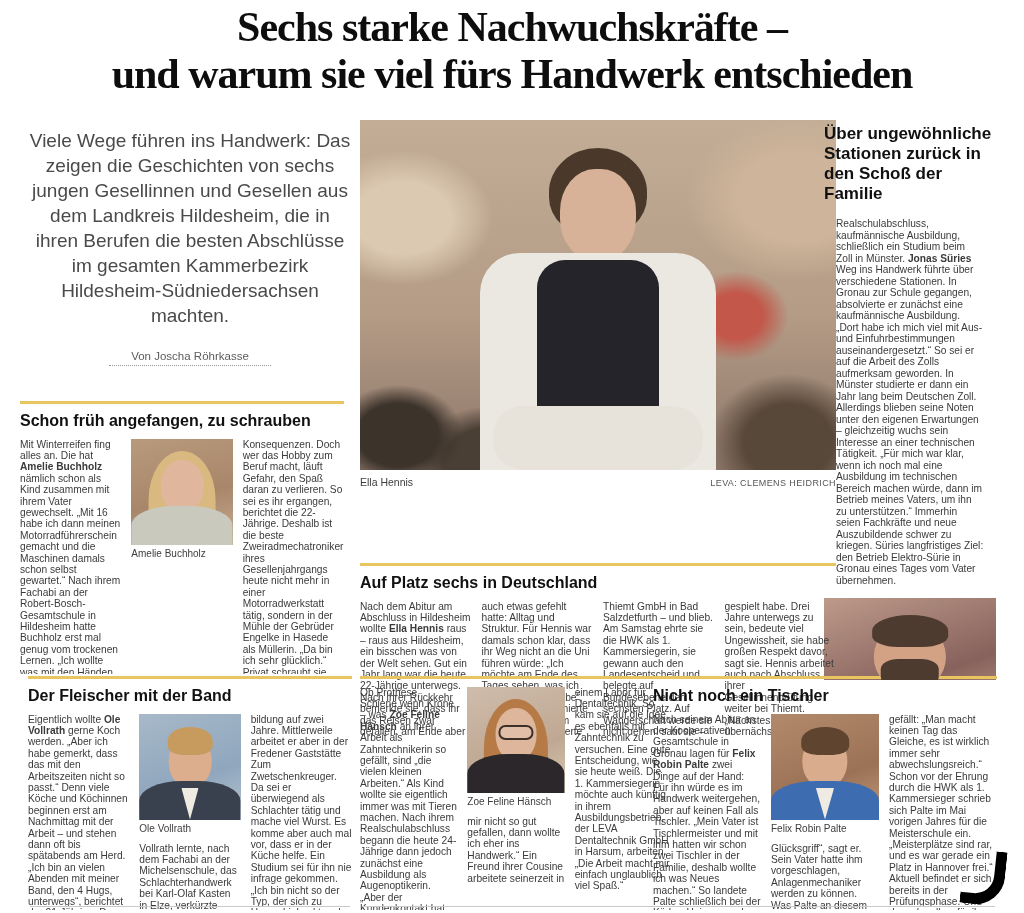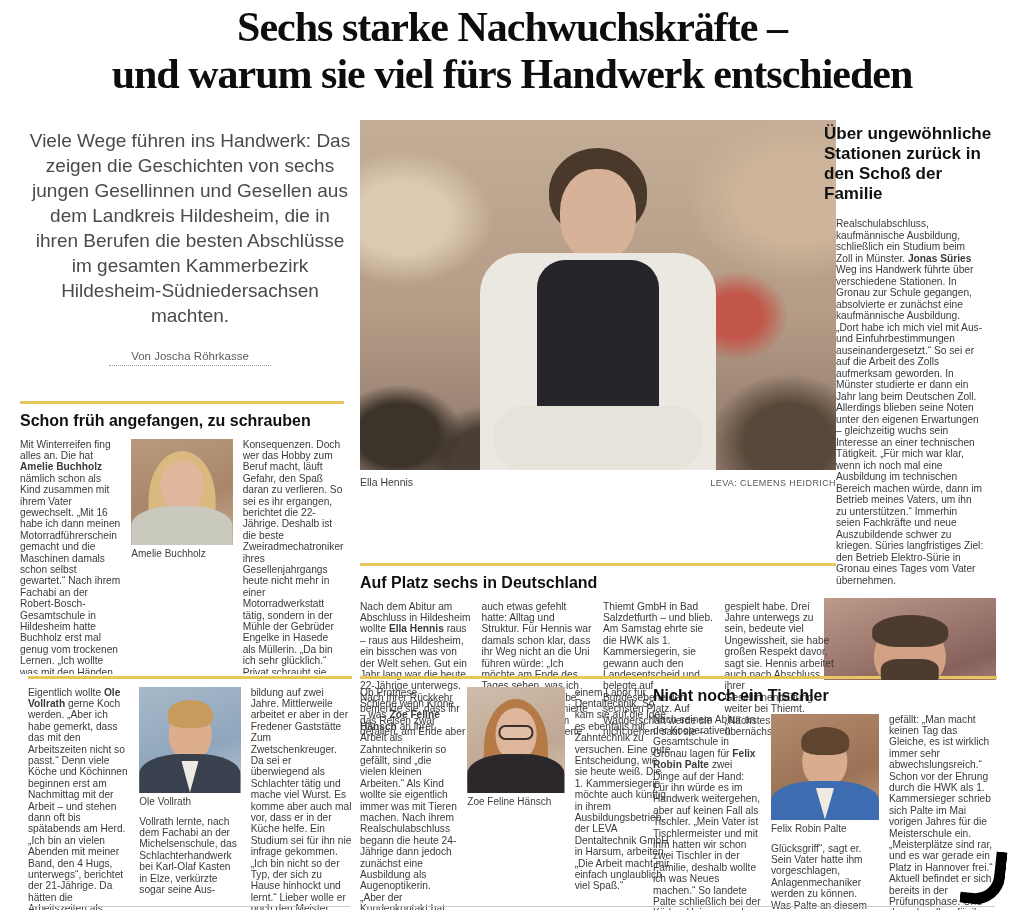--- a/index.html
+++ b/index.html
@@ -187,20 +187,21 @@
           <p>Thiemt GmbH in Bad Salzdetfurth – und blieb. Am Samstag ehrte sie die HWK als 1. Kammersiegerin, sie gewann auch den Landesentscheid und belegte auf Bundesebene den sechsten Platz. Auf Wanderschaft werde sie nicht gehen, sagt sie – auch wenn sie oft mit dem Gedanken</p>
         </div>
       <div class="col">
           <p>gespielt habe. Drei Jahre unterwegs zu sein, bedeute viel Ungewissheit, sie habe großen Respekt davor, sagt sie. Hennis arbeitet auch nach Abschluss ihrer Gesellinnenprüfung weiter bei Thiemt. „Nächstes oder übernächstes Jahr möchte ich dann auf die Meisterschule.“</p>
         </div>
     </div>
   </section>
 
   <section class="sec sec-vollrath sec-bottom">
     <div class="rule"></div>
+    <h2>Der Fleischer mit der Band</h2>
     <div class="cols">
       <div class="col">
         <p><span>Eigentlich wollte </span><b>Ole Vollrath</b><span> gerne Koch werden. „Aber ich habe gemerkt, dass das mit den Arbeitszeiten nicht so passt.“ Denn viele Köche und Köchinnen beginnen erst am Nachmittag mit der Arbeit – und stehen dann oft bis spätabends am Herd. „Ich bin an vielen Abenden mit meiner Band, den 4 Hugs, unterwegs“, berichtet der 21-Jährige. Da hätten die Arbeitszeiten als Schlachter einfach besser gepasst.</span></p>
       </div>
       <div class="col">
         <div class="pp pp-ole">
           <div class="pp-face"></div>
           <div class="pp-hair-cap"></div>
           <div class="pp-torso"></div>
           <div class="pp-shirtv"></div>
@@ -221,20 +222,21 @@
         <p><span>Ob Prothese, Schiene wenn Krone – was </span><b>Zoe Feline Hänsch</b><span> an ihrer Arbeit als Zahntechnikerin so gefällt, sind „die vielen kleinen Arbeiten.“ Als Kind wollte sie eigentlich immer was mit Tieren machen. Nach ihrem Realschulabschluss begann die heute 24-Jährige dann jedoch zunächst eine Ausbildung als Augenoptikerin. „Aber der Kundenkontakt hat</span></p>
       </div>
       <div class="col">
         <div class="pp pp-zoe">
           <div class="pp-hair-long"></div>
           <div class="pp-face"></div>
           <div class="pp-glasses"></div>
           <div class="pp-torso"></div>
         </div>
         <span class="cap">Zoe Feline Hänsch</span>
+        <p>mir nicht so gut gefallen, dann wollte ich eher ins Handwerk.“ Ein Freund ihrer Cousine arbeitete seinerzeit in</p>
       </div>
       <div class="col">
         <p>einem Labor für Dentaltechnik. So kam sie auf die Idee, es ebenfalls mit Zahntechnik zu versuchen. Eine gute Entscheidung, wie sie heute weiß. Die 1. Kammersiegerin möchte auch künftig in ihrem Ausbildungsbetrieb, der LEVA Dentaltechnik GmbH in Harsum, arbeiten. „Die Arbeit macht mir einfach unglaublich viel Spaß.“</p>
       </div>
     </div>
   </section>
 
   <section class="sec sec-palte sec-bottom">
     <div class="rule"></div>
     <h2>Nicht noch ein Tischler</h2>

